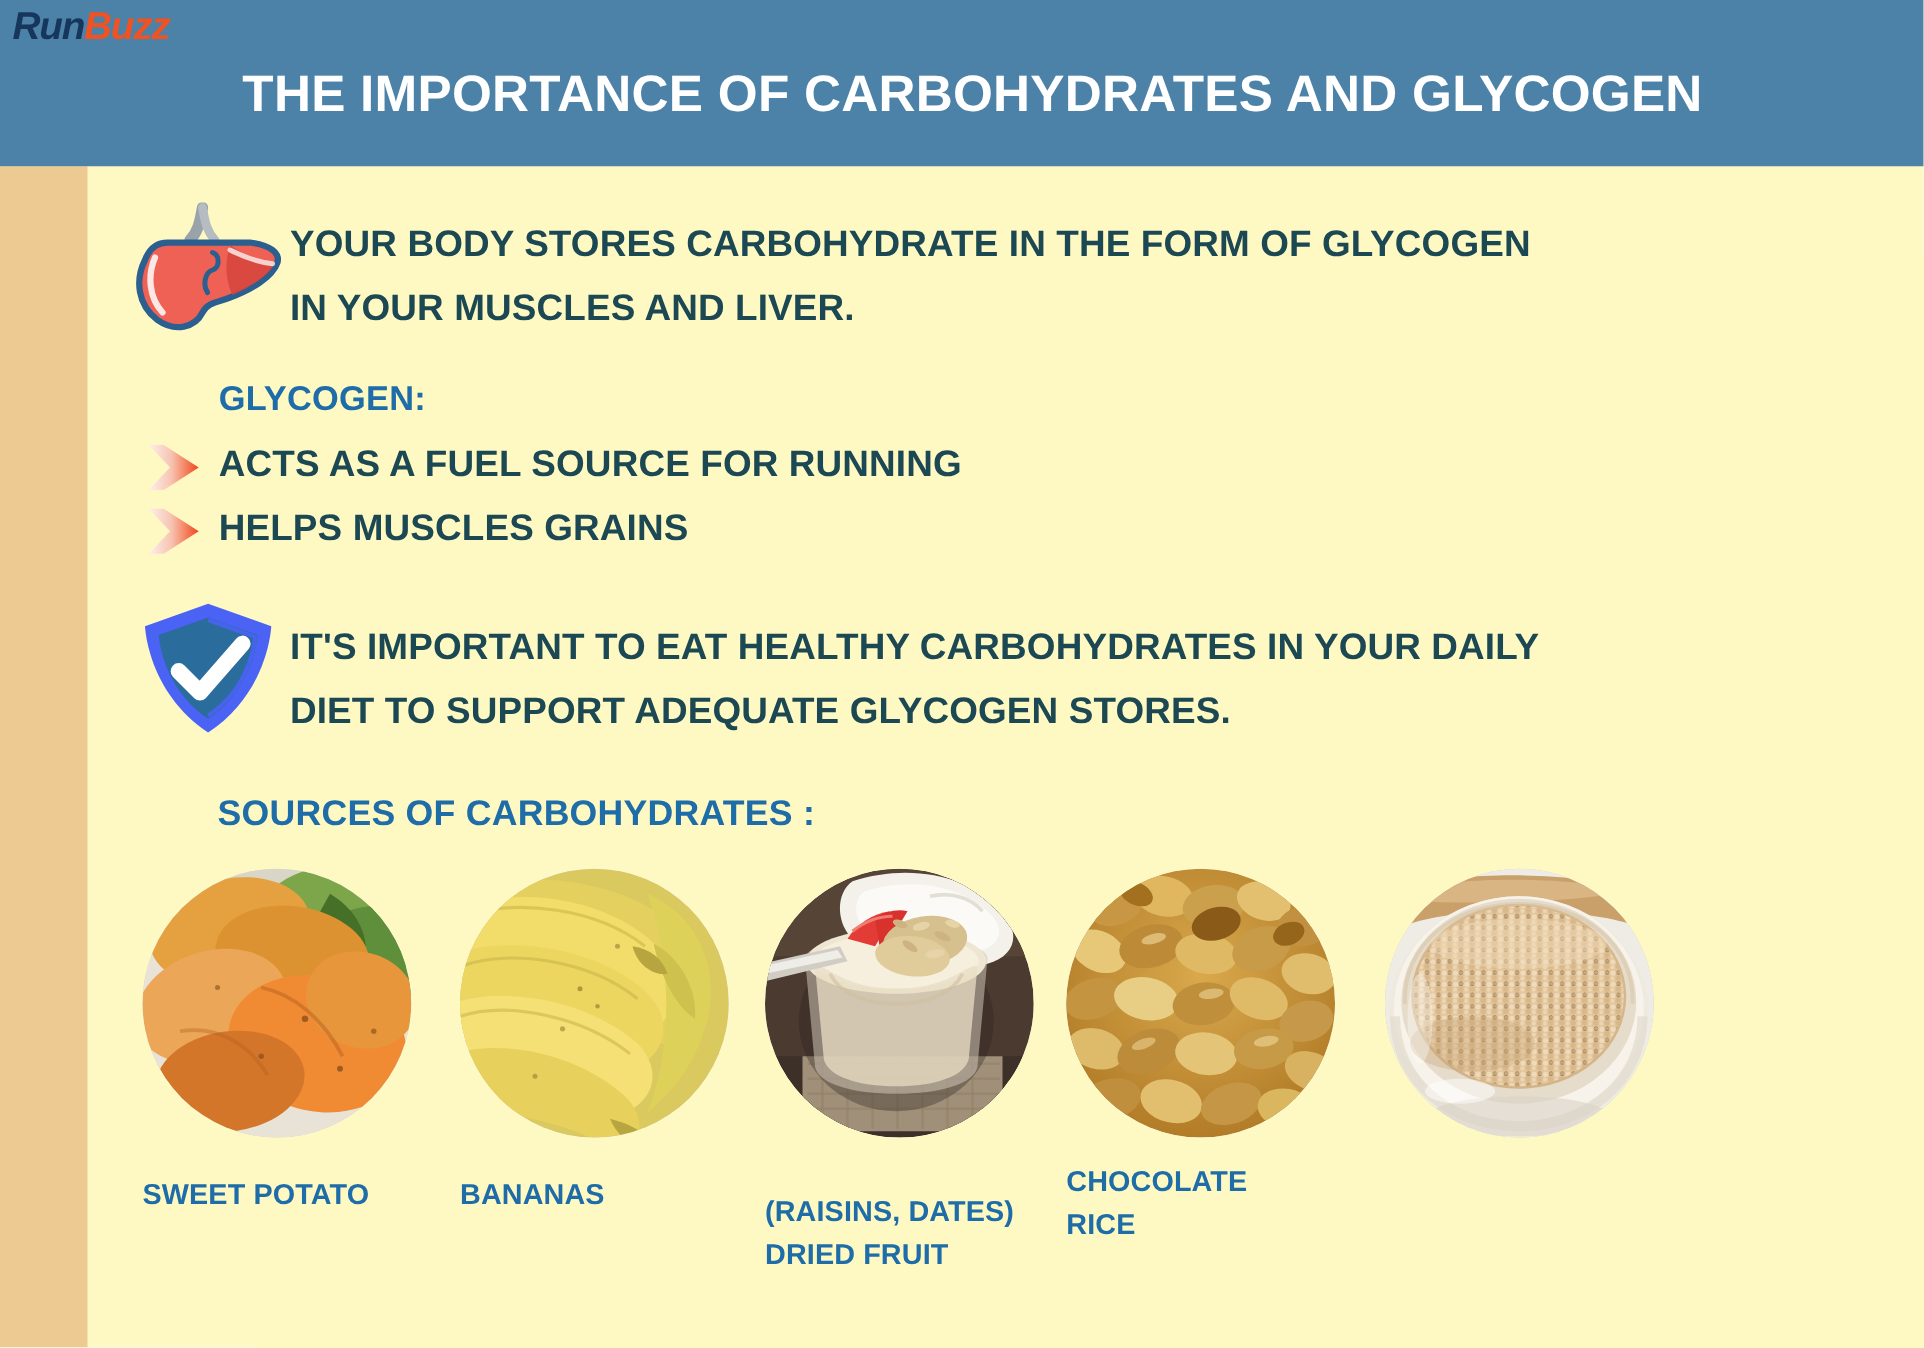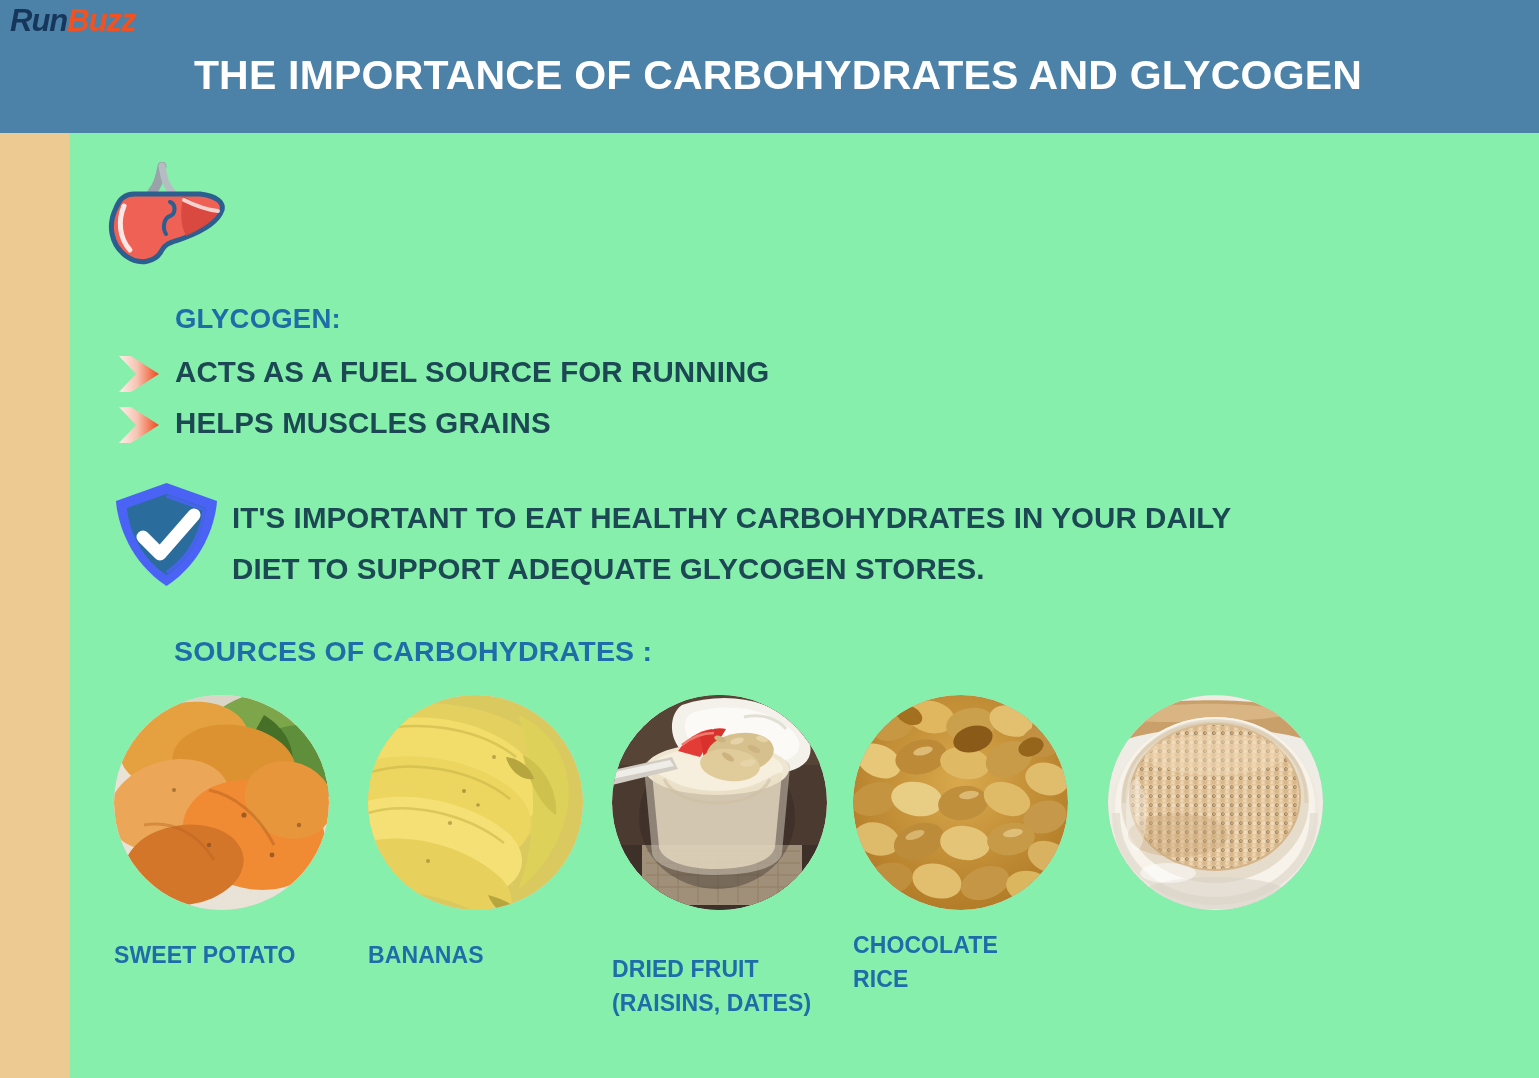--- a/index.html
+++ b/index.html
@@ -8,21 +8,21 @@
     width: 1539px;
     height: 1078px;
     overflow: hidden;
     background: #f4f5f5;
     font-family: "Liberation Sans", sans-serif;
   }
   .poster {
     position: relative;
     width: 1539px;
     height: 1078px;
-    background: #86efac;
+    background: #fef9c3;
     overflow: hidden;
   }
   
   .tan-rail {
     position: absolute;
     left: 0; top: 133px;
     width: 70px; height: 945px;
     background: #ecca91;
   }
   
@@ -180,20 +180,24 @@
     <svg viewBox="0 0 128 108" width="128" height="108" aria-hidden="true">
       <path d="M62 4 C60 16 58 24 52 30" stroke="#9aa3aa" stroke-width="9" fill="none" stroke-linecap="round"></path>
       <path d="M62 4 C64 16 66 24 72 30" stroke="#b6bdc2" stroke-width="7" fill="none" stroke-linecap="round"></path>
       <path d="M16 46 C8 62 10 82 26 94 C40 104 56 100 62 88 C66 80 74 80 84 76
                C100 70 118 60 122 48 C124 40 116 34 100 32 L34 32 C24 32 19 38 16 46 Z" fill="#ef6154" stroke="#2b5f8f" stroke-width="5" stroke-linejoin="round"></path>
       <path d="M84 34 C92 40 104 46 120 48 C116 58 100 68 86 74 C80 62 80 46 84 34 Z" fill="#d6453c" opacity="0.85"></path>
       <path d="M24 44 C18 58 19 76 30 88" stroke="#ffffff" stroke-width="5" fill="none" stroke-linecap="round" opacity="0.85"></path>
       <path d="M84 38 C96 44 108 48 118 49" stroke="#ffffff" stroke-width="4" fill="none" stroke-linecap="round" opacity="0.75"></path>
       <path d="M70 40 C76 42 76 52 70 54 C64 56 62 66 66 72" stroke="#2b5f8f" stroke-width="4" fill="none" stroke-linecap="round"></path>
     </svg>
+  </div>
+  <div class="row1-text">
+    <div class="dark-text">YOUR BODY STORES CARBOHYDRATE IN THE FORM OF GLYCOGEN</div>
+    <div class="dark-text">IN YOUR MUSCLES AND LIVER.</div>
   </div>
 
   <div class="glyco-title blue-text">GLYCOGEN:</div>
 
   <div class="bullet-row b1">
     <div class="chev">
       <svg viewBox="0 0 42 38" width="42" height="38" aria-hidden="true">
         <defs>
           <linearGradient id="chevgrad1" x1="0" y1="0" x2="1" y2="0">
             <stop offset="0%" stop-color="#fdf0ec"></stop>
@@ -347,22 +351,22 @@
             <ellipse cx="136" cy="68" rx="8" ry="3.4" fill="#e6d4a8" transform="rotate(-10 136 68)"></ellipse>
             <ellipse cx="116" cy="62" rx="7" ry="3" fill="#cdb37f" transform="rotate(35 116 62)"></ellipse>
             <ellipse cx="100" cy="72" rx="7" ry="3.2" fill="#e0cb9b" transform="rotate(-25 100 72)"></ellipse>
             <ellipse cx="150" cy="44" rx="6" ry="2.8" fill="#e6d4a8" transform="rotate(15 150 44)"></ellipse>
             <path d="M-12 78 L60 62 L66 74 L-8 92 Z" fill="#d2cdc4"></path>
             <path d="M-12 80 L58 65 L62 71 L-10 86 Z" fill="#efede8"></path>
           </g>
         </svg>
       </div>
       <div class="caption">
+        <div>(RAISINS, DATES)</div>
         <div>DRIED FRUIT</div>
-        <div>(RAISINS, DATES)</div>
       </div>
     </div>
 
     <div class="food f3">
       <div class="circle">
         <svg viewBox="0 0 215 215" width="215" height="215" aria-hidden="true">
           <defs>
             <clipPath id="cp3">
                 <circle cx="107.5" cy="107.5" r="107.5"></circle>
               </clipPath>

